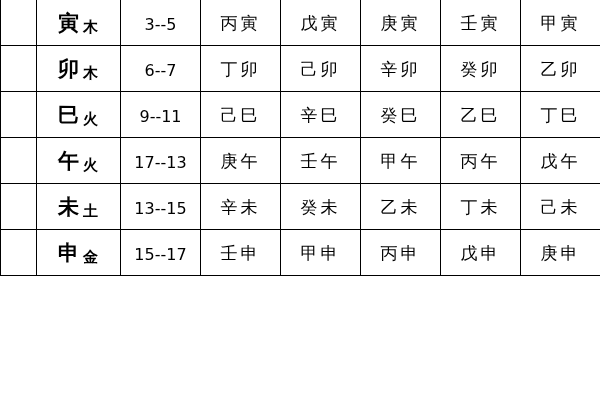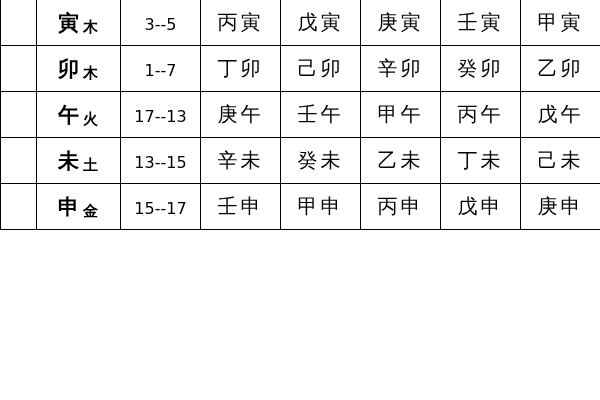--- a/index.html
+++ b/index.html
@@ -71,21 +71,21 @@
     font-family: "DejaVu Serif", "Liberation Serif", serif;
     vertical-align: -2px;
     margin-left: 3px;
   }
   .hours {
     font-size: 16px;
     font-family: "DejaVu Sans", "Liberation Sans", sans-serif;
     letter-spacing: 0px;
   }
   .pillar {
-    font-size: 20px;
+    font-size: 17px;
     font-family: "DejaVu Serif", "Liberation Serif", serif;
     letter-spacing: 3px;
   }
   tr.clipped td {
     height: 20px;
     overflow: hidden;
   }
   tr.clipped .pillar,
   tr.clipped .branch,
   tr.clipped .elem,
@@ -117,26 +117,36 @@
         <td><span class="hours">3--5</span></td>
         <td><span class="pillar">丙寅</span></td>
         <td><span class="pillar">戊寅</span></td>
         <td><span class="pillar">庚寅</span></td>
         <td><span class="pillar">壬寅</span></td>
         <td><span class="pillar">甲寅</span></td>
       </tr>
       <tr>
         <td class="gutter"></td>
         <td class="branch-cell"><span class="branch">卯</span><span class="elem">木</span></td>
-        <td><span class="hours">1--7</span></td>
+        <td><span class="hours">6--7</span></td>
         <td><span class="pillar">丁卯</span></td>
         <td><span class="pillar">己卯</span></td>
         <td><span class="pillar">辛卯</span></td>
         <td><span class="pillar">癸卯</span></td>
         <td><span class="pillar">乙卯</span></td>
+      </tr>
+      <tr>
+        <td class="gutter"></td>
+        <td class="branch-cell"><span class="branch">巳</span><span class="elem">火</span></td>
+        <td><span class="hours">9--11</span></td>
+        <td><span class="pillar">己巳</span></td>
+        <td><span class="pillar">辛巳</span></td>
+        <td><span class="pillar">癸巳</span></td>
+        <td><span class="pillar">乙巳</span></td>
+        <td><span class="pillar">丁巳</span></td>
       </tr>
       <tr>
         <td class="gutter"></td>
         <td class="branch-cell"><span class="branch">午</span><span class="elem">火</span></td>
         <td><span class="hours">17--13</span></td>
         <td><span class="pillar">庚午</span></td>
         <td><span class="pillar">壬午</span></td>
         <td><span class="pillar">甲午</span></td>
         <td><span class="pillar">丙午</span></td>
         <td><span class="pillar">戊午</span></td>

